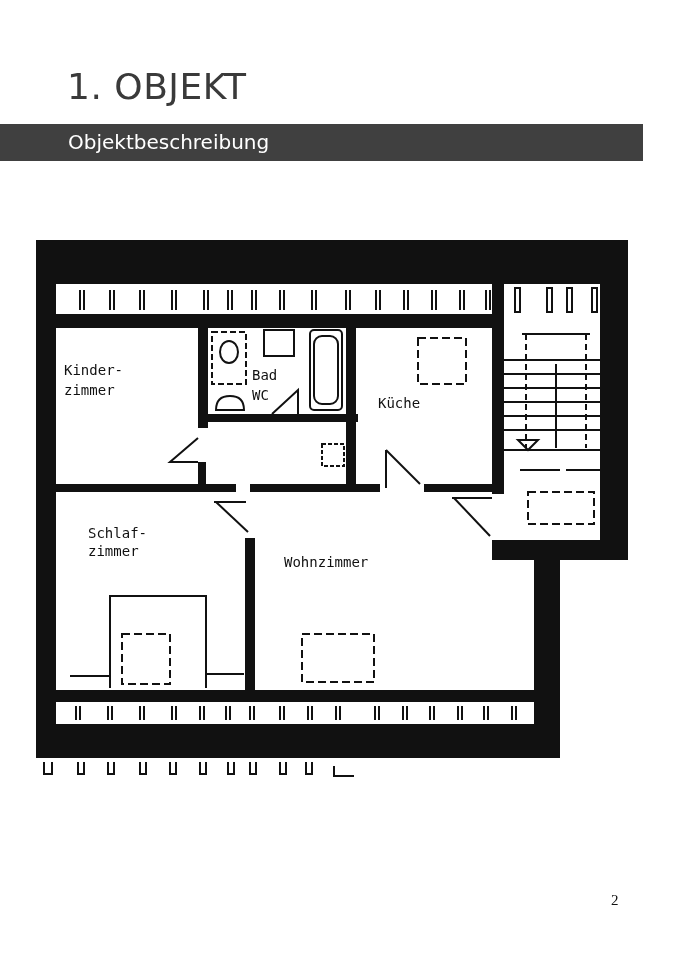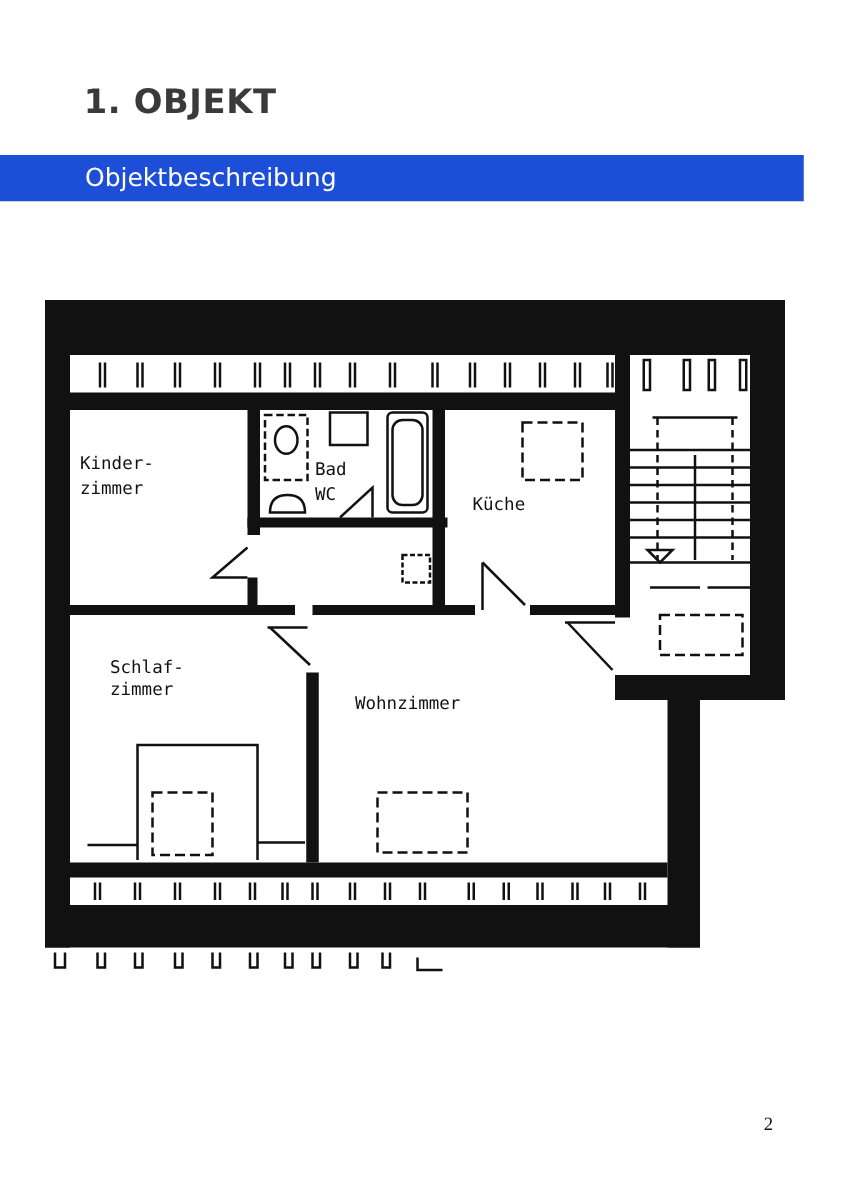--- a/index.html
+++ b/index.html
@@ -1,18 +1,18 @@
 <!DOCTYPE html>
 <html><head>
 <meta charset="utf-8">
 <style>
   html, body { margin:0; padding:0; background:#ffffff; }
   body { width:679px; height:960px; position:relative; overflow:hidden; font-family:"DejaVu Sans", sans-serif; }
-  .title { position:absolute; left:67px; top:66px; font-size:27px; font-weight:bold; color:#3a3a3a; letter-spacing:0.5px; font-family:"DejaVu Sans", sans-serif; }
-  .bar { position:absolute; left:0; top:124px; width:643px; height:37px; background:#1d4ed8; }
+  .title { position:absolute; left:67px; top:66px; font-size:36px; font-weight:normal; color:#3a3a3a; letter-spacing:0.5px; font-family:"DejaVu Sans", sans-serif; }
+  .bar { position:absolute; left:0; top:124px; width:643px; height:37px; background:#404040; }
   .bar-text { position:absolute; left:68px; top:6px; color:#ffffff; font-size:20px; font-family:"DejaVu Sans", sans-serif; }
   .plan { position:absolute; left:0; top:0; width:679px; height:960px; }
   .room-label { font-family:"DejaVu Sans Mono", "Liberation Mono", monospace; font-size:14px; fill:#111; }
   .page-num { position:absolute; left:611px; top:892px; font-size:15px; color:#111; font-family:"Liberation Serif", serif; }
 </style>
 </head>
 <body>
 
 <div class="title">1. OBJEKT</div>
 <div class="bar">

